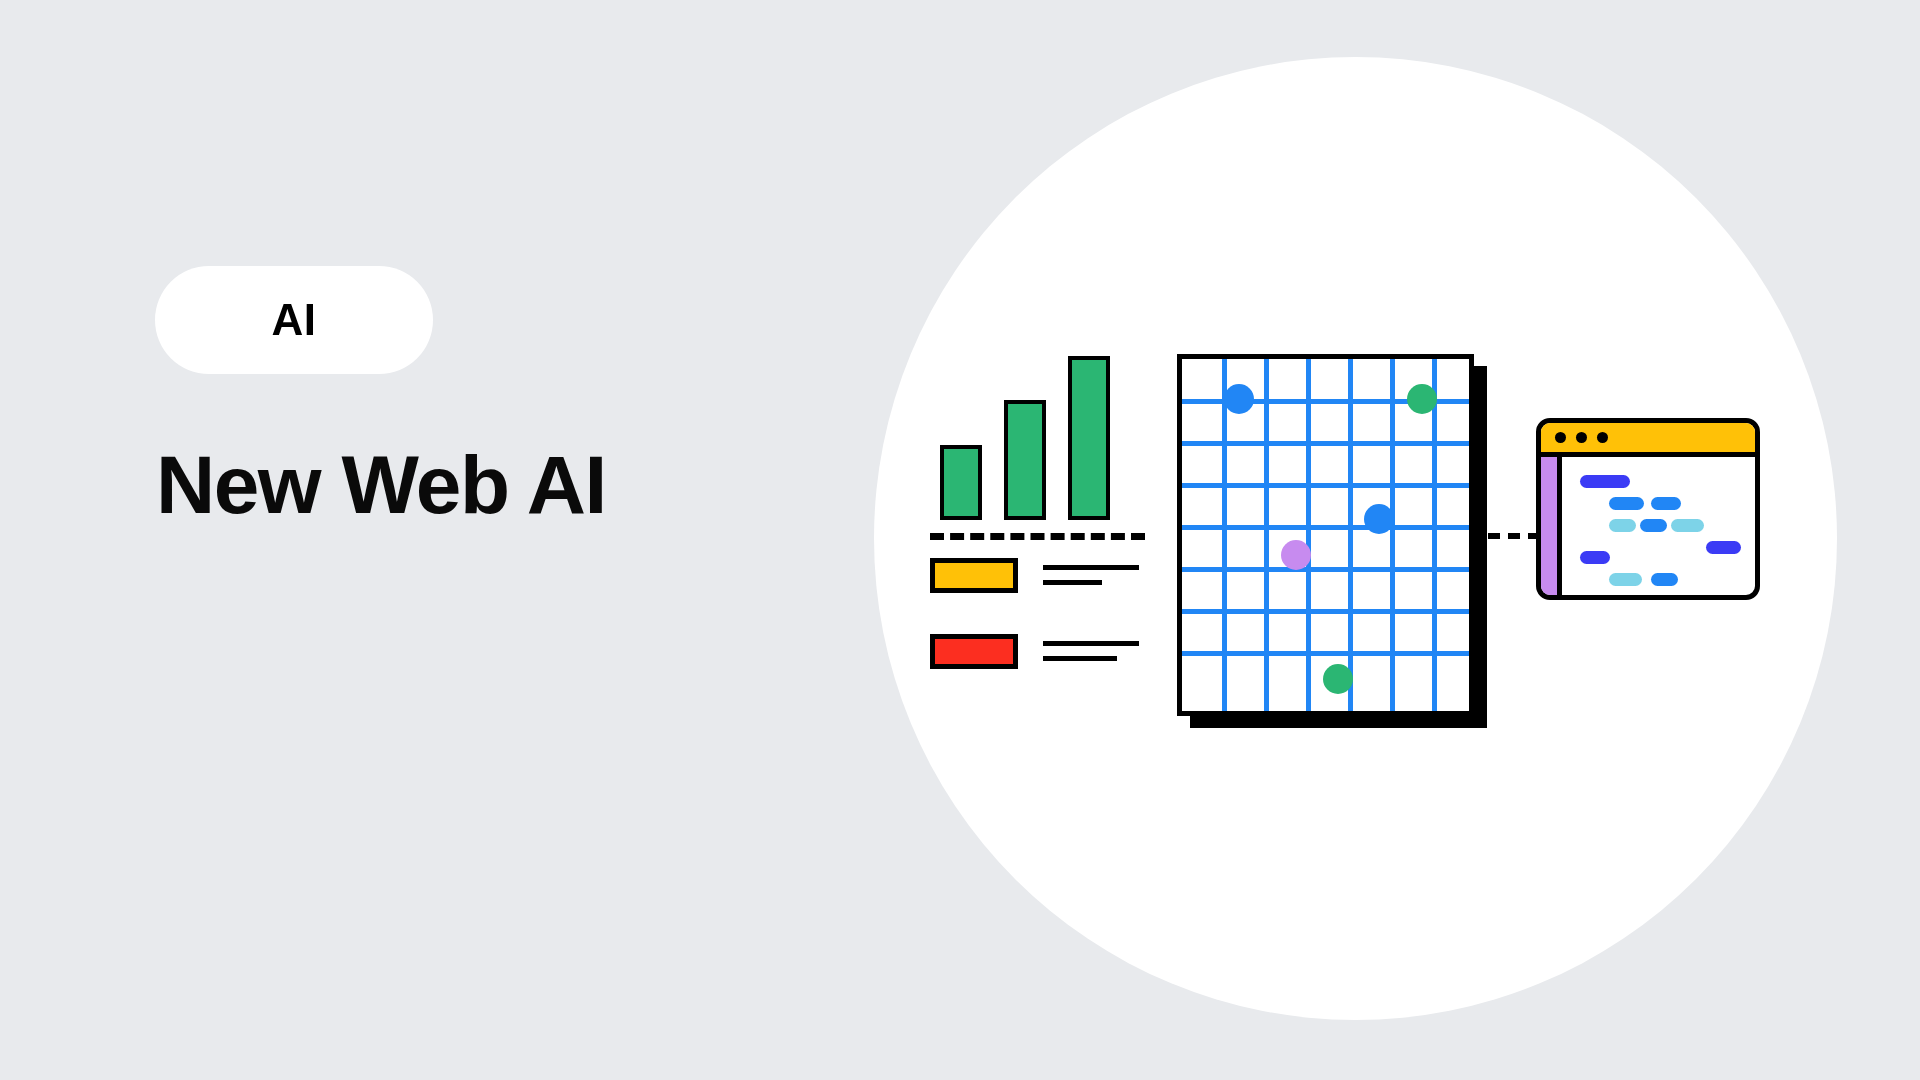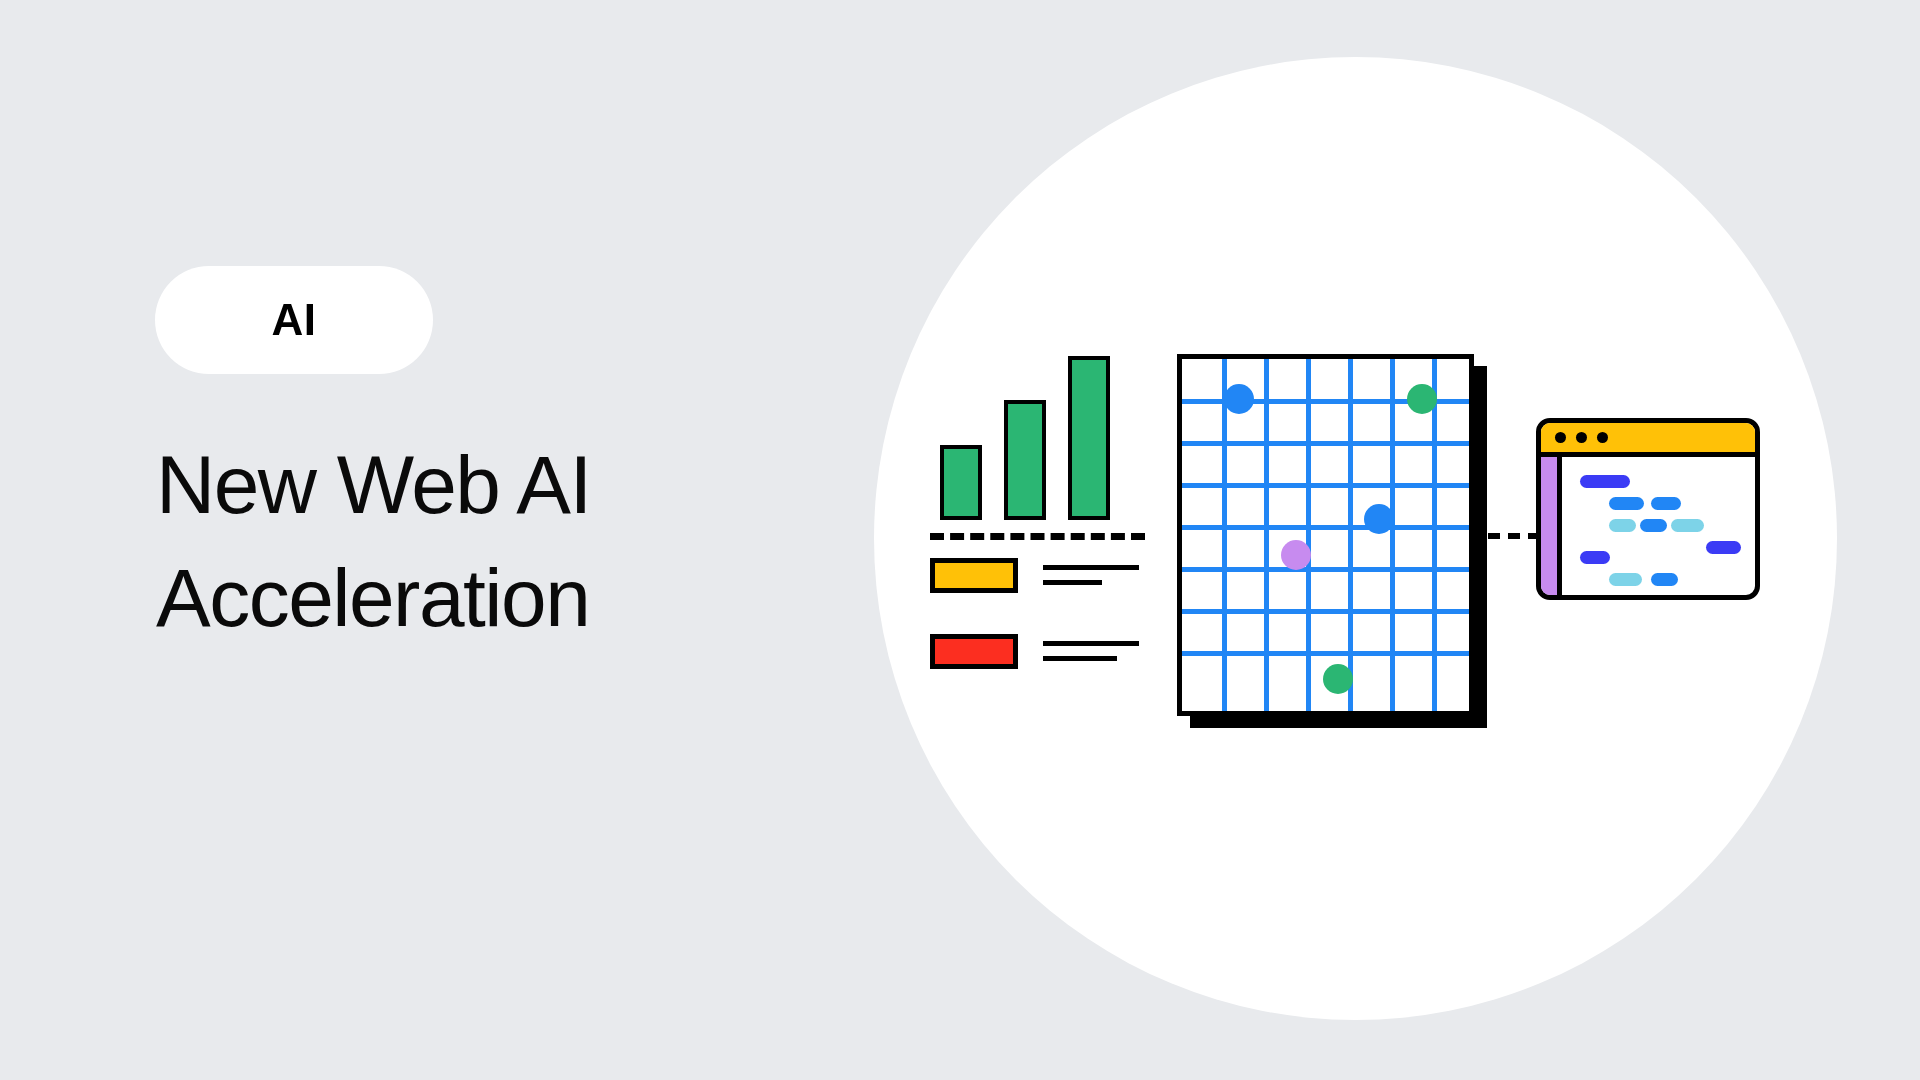--- a/index.html
+++ b/index.html
@@ -20,21 +20,21 @@
     background:#FFFFFF; border-radius:54px;
     display:flex; align-items:center; justify-content:center;
   }
   #badge-label {
     font-size:44px; font-weight:bold; color:#000000;
     letter-spacing:0.5px; line-height:1;
   }
   #headline {
     position:absolute; left:156px; top:428px;
     width:600px;
-    font-size:82px; font-weight:normal; color:#0A0A0A;
+    font-size:82px; font-weight:bold; color:#0A0A0A;
     line-height:1.38; letter-spacing:-1.5px;
   }
   #headline .hl-line { display:block; white-space:nowrap; }
 
   
   #illustration-circle {
     position:absolute; left:874px; top:57px;
     width:963px; height:963px;
     background:#FFFFFF; border-radius:50%;
   }
@@ -105,21 +105,20 @@
 <body>
 
 <div id="left-panel">
 
   <div id="badge-pill">
     <span id="badge-label">AI</span>
   </div>
 
   <h1 id="headline">
     <span class="hl-line">New Web AI</span>
-    <span class="hl-line">Acceleration</span>
   </h1>
 
 </div>
 
 <div id="illustration-circle"></div>
 
 <div id="illustration-stage">
 
   <div id="bar-chart-group">
       <div class="barchart-bar" style="left: 940px; top: 445px; width: 42px; height: 75px; background: rgb(43, 182, 115);"></div>

